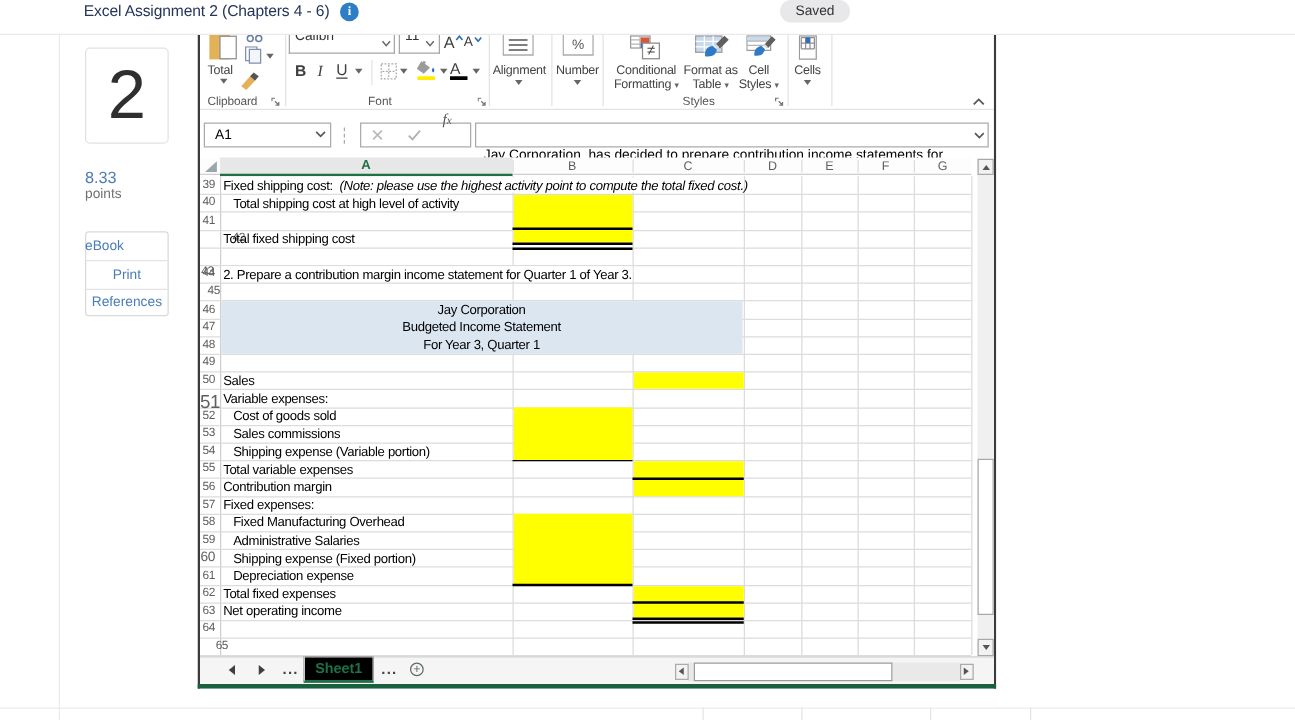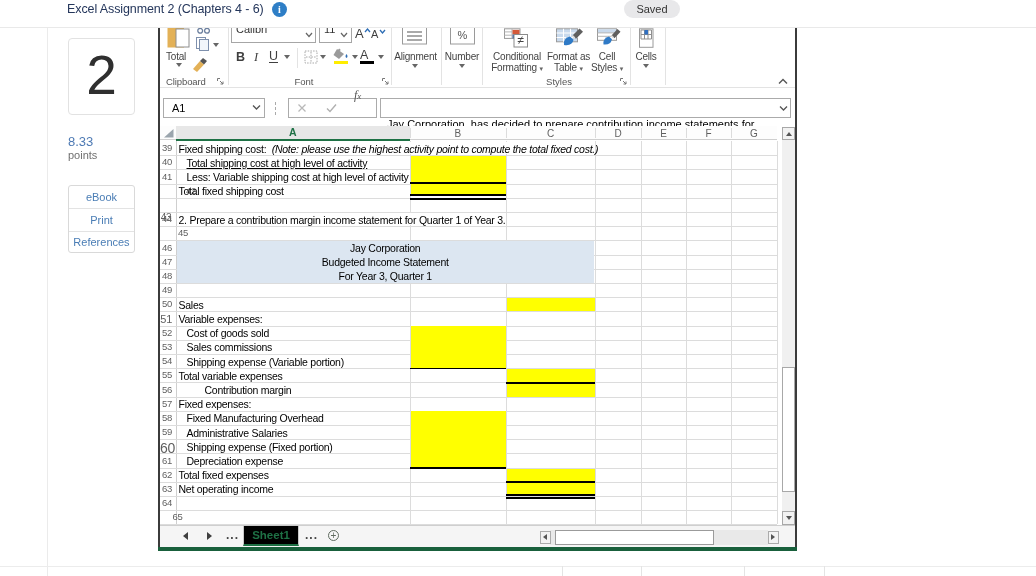--- a/index.html
+++ b/index.html
@@ -15,21 +15,21 @@
 <div class="ab" style="left:272px;top:2px;width:15px;height:15px;border-radius:50%;background:#2e7ec6;color:#fff;font-size:10px;font-weight:bold;text-align:center;line-height:15px;font-family:'Liberation Serif',serif;">i</div>
 <div class="ab" style="left:624px;top:0;width:56px;height:18px;border-radius:9px;background:#e8e8ea;color:#333;font-size:11px;text-align:center;line-height:18px;">Saved</div>
 
 <div class="ab" style="left:47px;top:28px;width:1px;height:548px;background:#ebebeb;"></div>
 
 <div class="ab" style="left:68px;top:38px;width:67px;height:77px;background:#fff;border:1px solid #e2e2e2;border-radius:4px;"></div>
 <div class="ab" style="left:68px;top:40px;width:67px;height:70px;font-size:55px;color:#2f2f2f;text-align:center;line-height:70px;">2</div>
 <div class="ab" style="left:68px;top:134px;font-size:13px;color:#4e7ab4;">8.33</div>
 <div class="ab" style="left:68px;top:149px;font-size:11px;color:#707070;">points</div>
 <div class="ab" style="left:68px;top:185px;width:67px;height:68px;background:#fff;border:1px solid #d9d9d9;border-radius:3px;"></div>
-<div class="ab" style="left:68px;top:186px;width:67px;height:22px;font-size:11px;color:#4a7db5;text-align:center;line-height:22px;">eBook</div>
+<div class="ab" style="left:68px;top:186px;width:67px;height:22px;font-size:11px;color:#4a7db5;text-align:left;line-height:22px;">eBook</div>
 <div class="ab" style="left:69px;top:208px;width:65px;height:1px;background:#e3e3e3;"></div>
 <div class="ab" style="left:68px;top:209px;width:67px;height:22px;font-size:11px;color:#4a7db5;text-align:center;line-height:22px;">Print</div>
 <div class="ab" style="left:69px;top:231px;width:65px;height:1px;background:#e3e3e3;"></div>
 <div class="ab" style="left:68px;top:231px;width:67px;height:22px;font-size:11px;color:#4a7db5;text-align:center;line-height:22px;">References</div>
 <div class="ab" style="left:158px;top:28px;width:639px;height:523px;overflow:hidden;">
       <div class="ab" style="left:-158px;top:-28px;width:1036px;height:576px;">
 
 <div class="ab" style="left:158px;top:28px;width:2px;height:523px;background:#3b3b3b;"></div>
 <div class="ab" style="left:795px;top:28px;width:2px;height:523px;background:#3b3b3b;"></div>
 <div class="ab" style="left:158px;top:547px;width:639px;height:4px;background:#19603c;"></div>
@@ -255,36 +255,36 @@
 <div class="ab" style="left:641px;top:141px;width:1px;height:383.4px;background:#dcdcdc;"></div>
 <div class="ab" style="left:686px;top:141px;width:1px;height:383.4px;background:#dcdcdc;"></div>
 <div class="ab" style="left:731px;top:141px;width:1px;height:383.4px;background:#dcdcdc;"></div>
 <div class="ab" style="left:777px;top:141px;width:1px;height:383.4px;background:#dcdcdc;"></div>
 <div class="ab" style="left:160px;top:142.2px;width:12px;height:12px;font-size:9.5px;letter-spacing:-0.3px;color:#5f5f5f;text-align:right;">39</div>
 <div class="ab" style="left:160px;top:156.4px;width:12px;height:12px;font-size:9.5px;letter-spacing:-0.3px;color:#5f5f5f;text-align:right;">40</div>
 <div class="ab" style="left:160px;top:170.6px;width:12px;height:12px;font-size:9.5px;letter-spacing:-0.3px;color:#5f5f5f;text-align:right;">41</div>
 <div class="ab" style="left:160px;top:184.8px;width:12px;height:12px;font-size:9.5px;letter-spacing:-0.3px;color:#5f5f5f;text-align:right;margin-left:24px;">42</div>
 <div class="ab" style="left:160px;top:212px;width:12px;height:12px;font-size:10px;letter-spacing:-0.3px;color:#5f5f5f;text-align:center;">43</div>
 <div class="ab" style="left:160px;top:213.2px;width:12px;height:12px;font-size:9.5px;letter-spacing:-0.3px;color:#5f5f5f;text-align:right;">44</div>
-<div class="ab" style="left:160px;top:227.4px;width:28px;height:12px;font-size:9.5px;letter-spacing:-0.3px;color:#5f5f5f;text-align:right;">45</div>
+<div class="ab" style="left:160px;top:227.4px;width:16px;height:12px;font-size:9.5px;letter-spacing:-0.3px;color:#5f5f5f;text-align:right;">45</div>
 <div class="ab" style="left:160px;top:241.6px;width:12px;height:12px;font-size:9.5px;letter-spacing:-0.3px;color:#5f5f5f;text-align:right;">46</div>
 <div class="ab" style="left:160px;top:255.8px;width:12px;height:12px;font-size:9.5px;letter-spacing:-0.3px;color:#5f5f5f;text-align:right;">47</div>
 <div class="ab" style="left:160px;top:270.0px;width:12px;height:12px;font-size:9.5px;letter-spacing:-0.3px;color:#5f5f5f;text-align:right;">48</div>
 <div class="ab" style="left:160px;top:284.2px;width:12px;height:12px;font-size:9.5px;letter-spacing:-0.3px;color:#5f5f5f;text-align:right;">49</div>
 <div class="ab" style="left:160px;top:298.4px;width:12px;height:12px;font-size:9.5px;letter-spacing:-0.3px;color:#5f5f5f;text-align:right;">50</div>
-<div class="ab" style="left:160px;top:312.6px;width:12px;height:12px;font-size:11px;letter-spacing:-0.3px;color:#5f5f5f;text-align:right;">51</div>
+<div class="ab" style="left:160px;top:312.6px;width:12px;height:12px;font-size:15px;letter-spacing:-0.3px;color:#5f5f5f;text-align:right;">51</div>
 <div class="ab" style="left:160px;top:326.8px;width:12px;height:12px;font-size:9.5px;letter-spacing:-0.3px;color:#5f5f5f;text-align:right;">52</div>
 <div class="ab" style="left:160px;top:341.0px;width:12px;height:12px;font-size:9.5px;letter-spacing:-0.3px;color:#5f5f5f;text-align:right;">53</div>
 <div class="ab" style="left:160px;top:355.2px;width:12px;height:12px;font-size:9.5px;letter-spacing:-0.3px;color:#5f5f5f;text-align:right;">54</div>
 <div class="ab" style="left:160px;top:369.4px;width:12px;height:12px;font-size:9.5px;letter-spacing:-0.3px;color:#5f5f5f;text-align:right;">55</div>
 <div class="ab" style="left:160px;top:383.6px;width:12px;height:12px;font-size:9.5px;letter-spacing:-0.3px;color:#5f5f5f;text-align:right;">56</div>
 <div class="ab" style="left:160px;top:397.8px;width:12px;height:12px;font-size:9.5px;letter-spacing:-0.3px;color:#5f5f5f;text-align:right;">57</div>
 <div class="ab" style="left:160px;top:412.0px;width:12px;height:12px;font-size:9.5px;letter-spacing:-0.3px;color:#5f5f5f;text-align:right;">58</div>
 <div class="ab" style="left:160px;top:426.2px;width:12px;height:12px;font-size:9.5px;letter-spacing:-0.3px;color:#5f5f5f;text-align:right;">59</div>
-<div class="ab" style="left:160px;top:440.4px;width:12px;height:12px;font-size:14px;letter-spacing:-0.3px;color:#5f5f5f;text-align:right;">60</div>
+<div class="ab" style="left:160px;top:440.4px;width:12px;height:12px;font-size:11px;letter-spacing:-0.3px;color:#5f5f5f;text-align:right;">60</div>
 <div class="ab" style="left:160px;top:454.6px;width:12px;height:12px;font-size:9.5px;letter-spacing:-0.3px;color:#5f5f5f;text-align:right;">61</div>
 <div class="ab" style="left:160px;top:468.8px;width:12px;height:12px;font-size:9.5px;letter-spacing:-0.3px;color:#5f5f5f;text-align:right;">62</div>
 <div class="ab" style="left:160px;top:483.0px;width:12px;height:12px;font-size:9.5px;letter-spacing:-0.3px;color:#5f5f5f;text-align:right;">63</div>
 <div class="ab" style="left:160px;top:497.2px;width:12px;height:12px;font-size:9.5px;letter-spacing:-0.3px;color:#5f5f5f;text-align:right;">64</div>
 <div class="ab" style="left:160px;top:511.4px;width:35px;height:12px;font-size:9.5px;letter-spacing:-0.3px;color:#5f5f5f;text-align:center;">65</div>
 
 <div class="ab" style="left:176.5px;top:240.9px;width:417.5px;height:42.1px;background:#dce6f1;"></div>
 <div class="ab" style="left:410.5px;top:156.2px;width:95px;height:37.4px;background:#ffff00;"></div>
 <div class="ab" style="left:506.5px;top:297.7px;width:88px;height:13.7px;background:#ffff00;"></div>
 <div class="ab" style="left:410.5px;top:326.1px;width:95px;height:42.1px;background:#ffff00;"></div>
@@ -296,31 +296,30 @@
 <div class="ab" style="left:409.5px;top:193.6px;width:96.5px;height:2.0px;background:#000;"></div>
 <div class="ab" style="left:409.5px;top:197.5px;width:96.5px;height:2.0px;background:#000;"></div>
 <div class="ab" style="left:409.5px;top:367.7px;width:96.5px;height:1.8px;background:#000;"></div>
 <div class="ab" style="left:506px;top:381.8px;width:89px;height:1.8px;background:#000;"></div>
 <div class="ab" style="left:409.5px;top:467.0px;width:96.5px;height:1.8px;background:#000;"></div>
 <div class="ab" style="left:506px;top:481.3px;width:89px;height:1.8px;background:#000;"></div>
 <div class="ab" style="left:506px;top:494.1px;width:89px;height:1.9px;background:#000;"></div>
 <div class="ab" style="left:506px;top:497.0px;width:89px;height:1.9px;background:#000;"></div>
 
 <div class="cell" style="left:176.5px;top:141.6px;padding-left:2px;background:#fff;width:418.0px;height:12.9px;">Fixed shipping cost:&nbsp; <i>(Note: please use the highest activity point to compute the total fixed cost.)</i></div>
-<div class="cell" style="left:176.5px;top:155.8px;padding-left:10px;text-decoration:underline;">Total shipping cost at high level of activity</div>
-<div class="cell" style="left:176.5px;top:170.0px;padding-left:10px;">Less: Variable shipping cost at high level of activity</div>
+<div class="cell" style="left:176.5px;top:155.8px;padding-left:10px;">Total shipping cost at high level of activity</div>
 <div class="cell" style="left:176.5px;top:184.2px;padding-left:2px;">Total fixed shipping cost</div>
 <div class="cell" style="left:176.5px;top:212.6px;padding-left:2px;background:#fff;width:329.0px;height:12.9px;">2. Prepare a contribution margin income statement for Quarter 1 of Year 3.</div>
 <div class="cell" style="left:176.5px;top:297.8px;padding-left:2px;">Sales</div>
 <div class="cell" style="left:176.5px;top:312.0px;padding-left:2px;">Variable expenses:</div>
 <div class="cell" style="left:176.5px;top:326.2px;padding-left:10px;">Cost of goods sold</div>
 <div class="cell" style="left:176.5px;top:340.4px;padding-left:10px;">Sales commissions</div>
 <div class="cell" style="left:176.5px;top:354.6px;padding-left:10px;">Shipping expense (Variable portion)</div>
 <div class="cell" style="left:176.5px;top:368.8px;padding-left:2px;">Total variable expenses</div>
-<div class="cell" style="left:176.5px;top:383.0px;padding-left:12px;margin-left:16px;">Contribution margin</div>
+<div class="cell" style="left:176.5px;top:383.0px;padding-left:2px;">Contribution margin</div>
 <div class="cell" style="left:176.5px;top:397.2px;padding-left:2px;">Fixed expenses:</div>
 <div class="cell" style="left:176.5px;top:411.4px;padding-left:10px;">Fixed Manufacturing Overhead</div>
 <div class="cell" style="left:176.5px;top:425.6px;padding-left:10px;">Administrative Salaries</div>
 <div class="cell" style="left:176.5px;top:439.8px;padding-left:10px;">Shipping expense (Fixed portion)</div>
 <div class="cell" style="left:176.5px;top:454.0px;padding-left:10px;">Depreciation expense</div>
 <div class="cell" style="left:176.5px;top:468.2px;padding-left:2px;">Total fixed expenses</div>
 <div class="cell" style="left:176.5px;top:482.4px;padding-left:2px;">Net operating income</div>
 <div class="cell" style="left:176.5px;top:241.0px;width:417.5px;text-align:center;">Jay Corporation</div>
 <div class="cell" style="left:176.5px;top:255.2px;width:417.5px;text-align:center;">Budgeted Income Statement</div>
 <div class="cell" style="left:176.5px;top:269.4px;width:417.5px;text-align:center;">For Year 3, Quarter 1</div>

